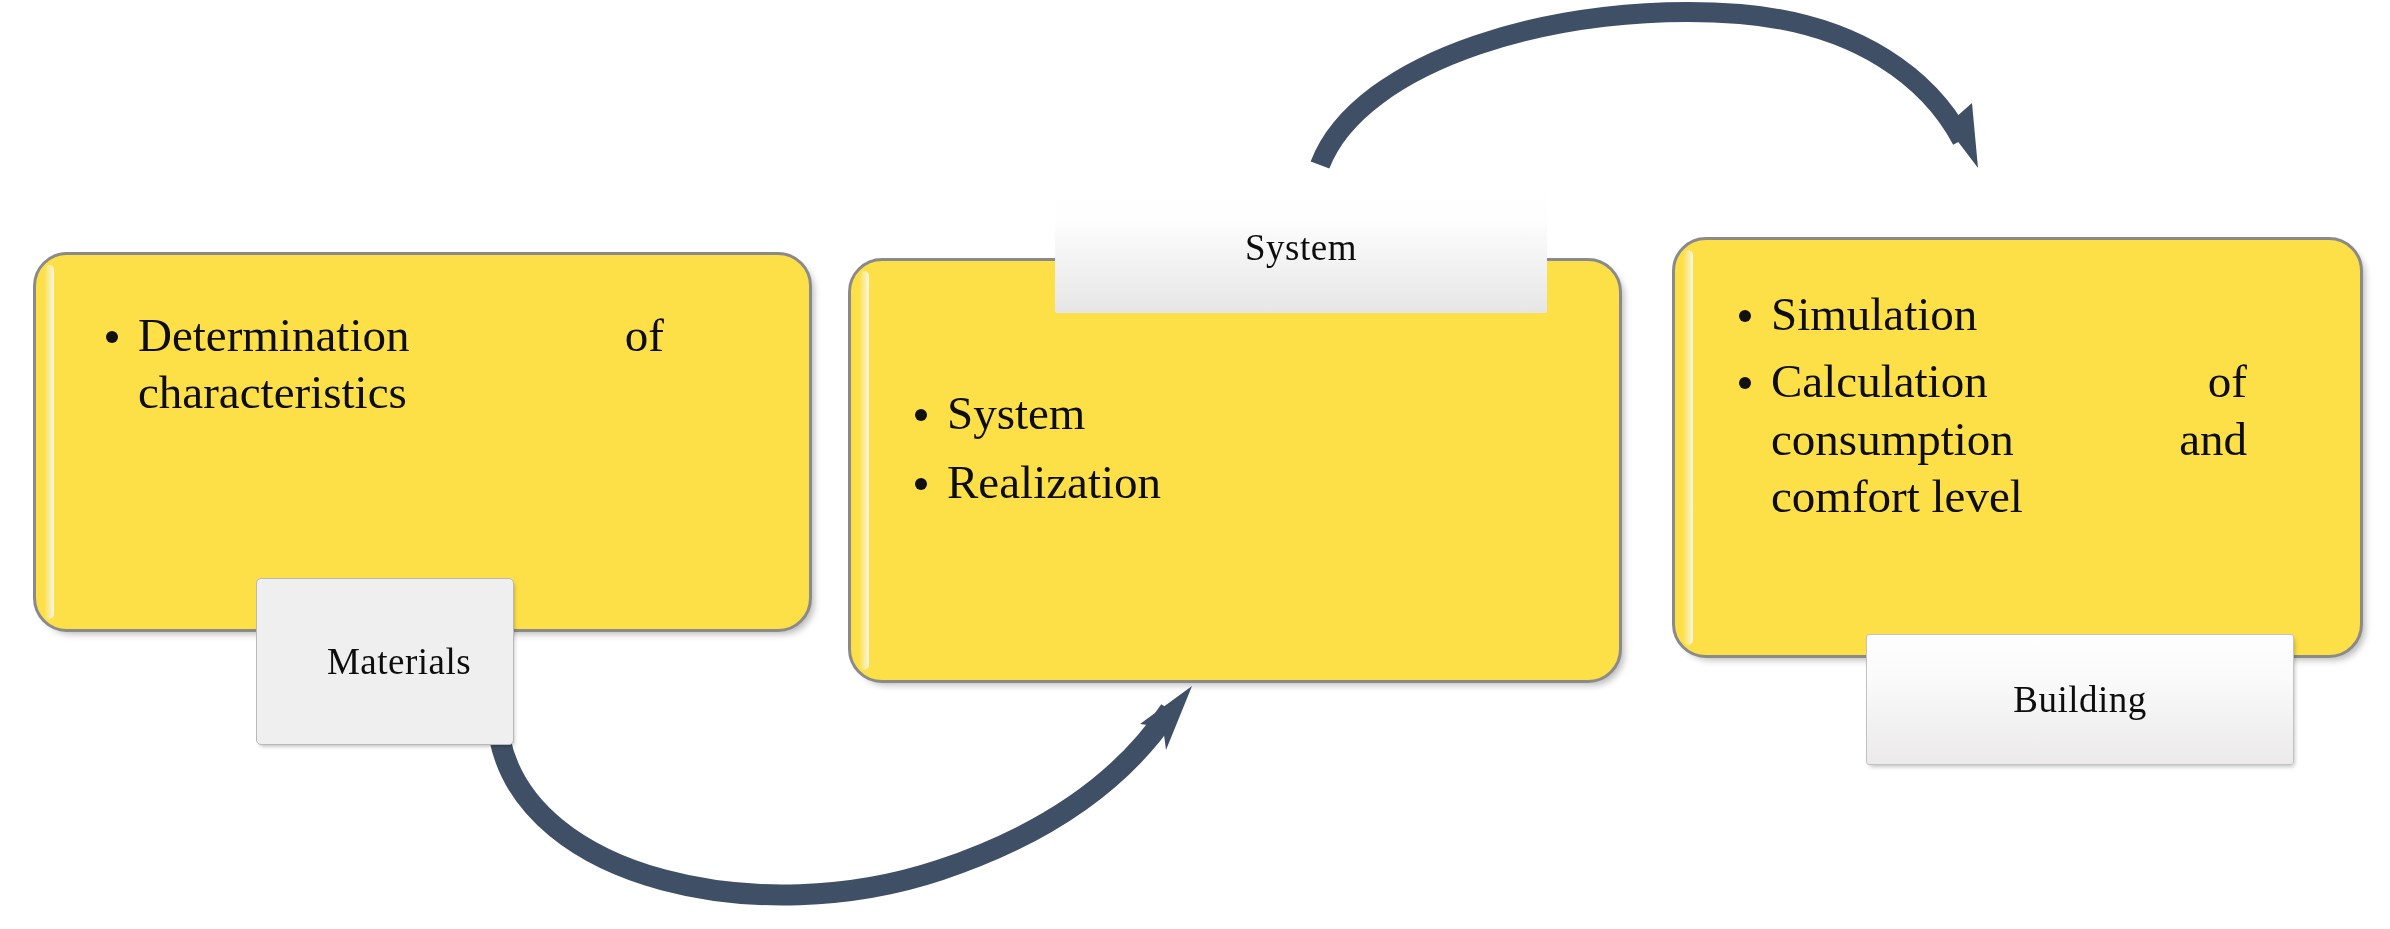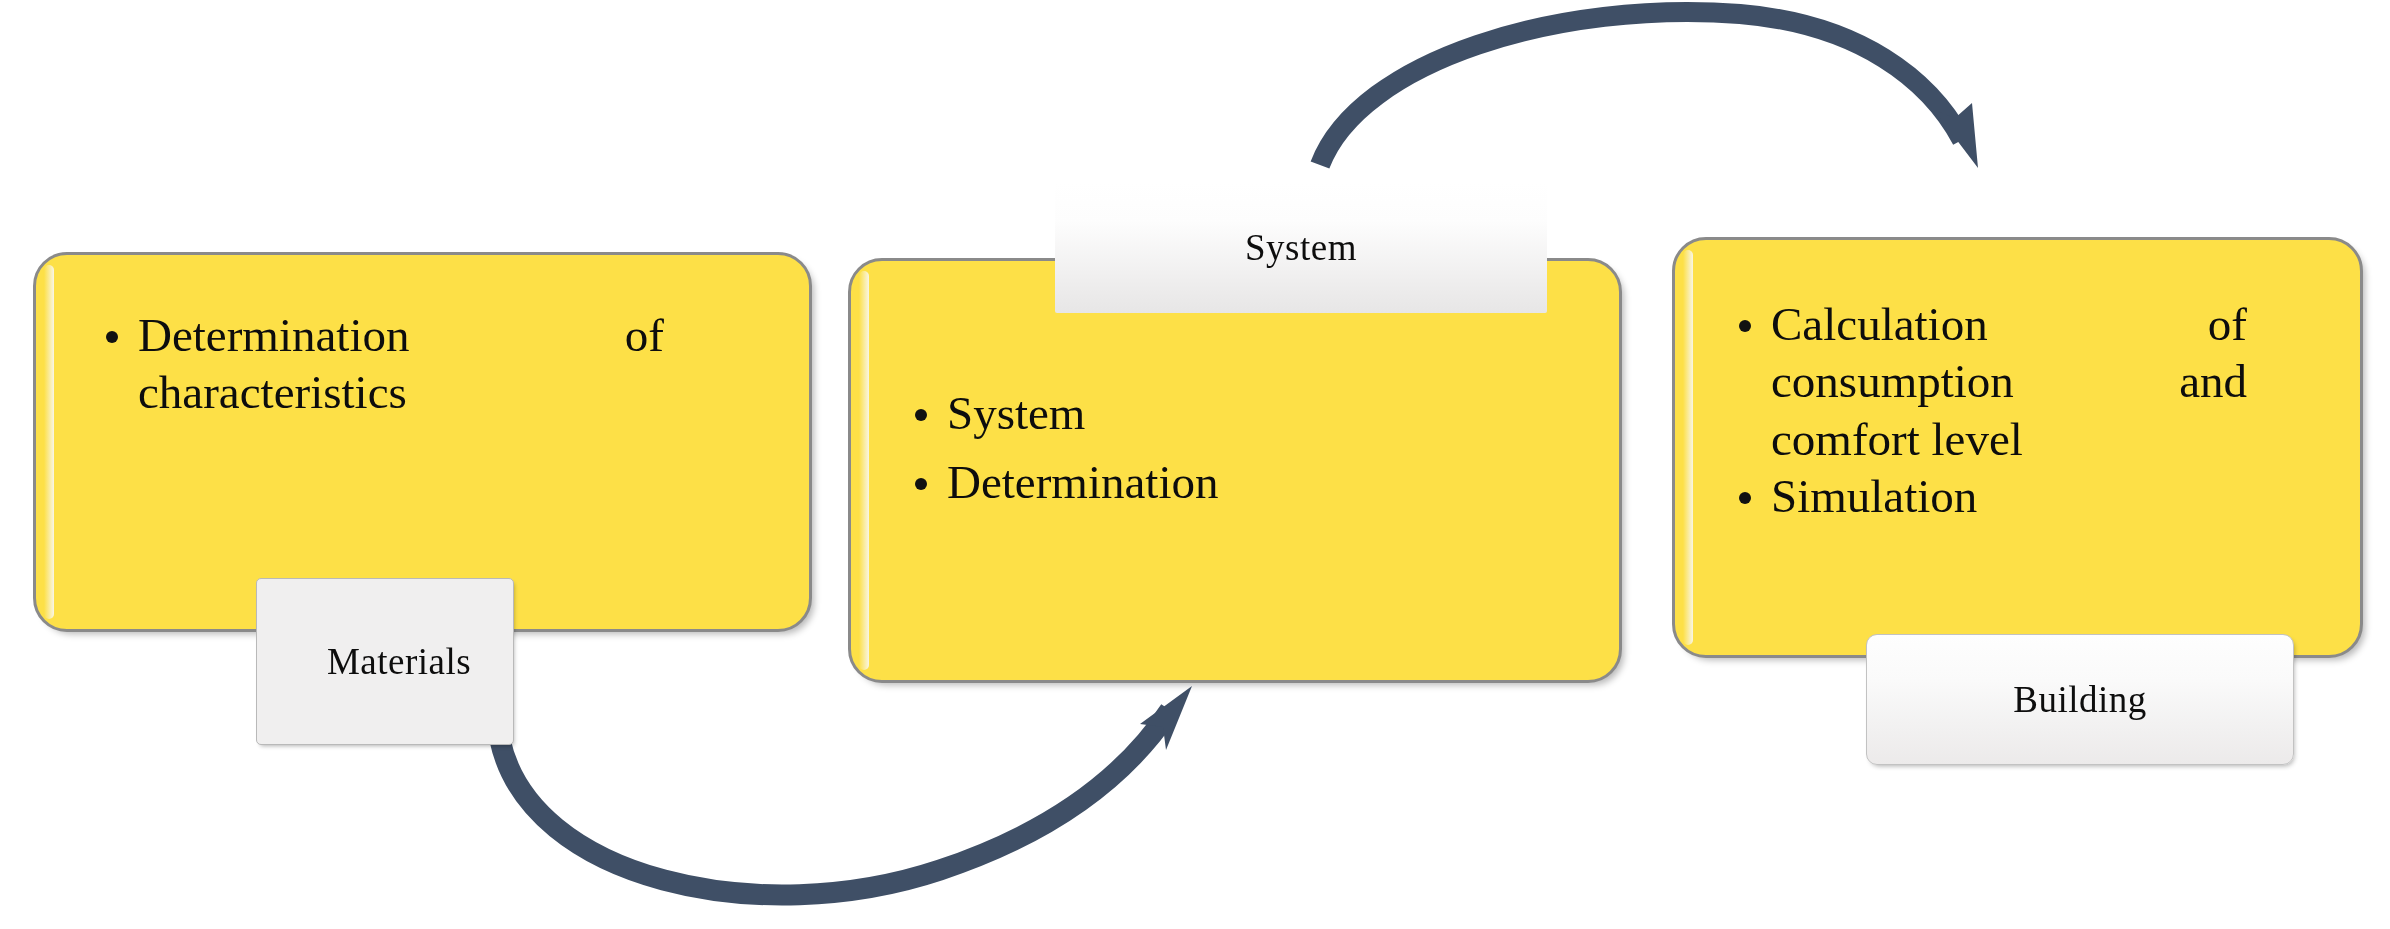--- a/index.html
+++ b/index.html
@@ -83,21 +83,21 @@
     padding-left: 28px;
   }
   .plate.grad-noborder {
     background: linear-gradient(to bottom, #ffffff 0%, #fdfdfd 30%, #f0efef 72%, #e7e6e6 100%);
     border: none;
     border-radius: 2px;
   }
   .plate.grad-border {
     background: linear-gradient(to bottom, #fefefe 0%, #fafafa 35%, #f1f0f0 75%, #eceaea 100%);
     border: 1px solid #c2c2c2;
-    border-radius: 11px;
+    border-radius: 3px;
     box-shadow: 2px 3px 5px -2px rgba(0,0,0,0.32);
   }
 
   
   #arrows {
     position: absolute;
     left: 0; top: 0;
     width: 2390px;
     height: 929px;
     z-index: 2;
@@ -129,32 +129,32 @@
       </li>
     </ul>
   </div>
 
   <div class="panel" style="left:848px; top:258px; width:774px; height:425px;">
     <ul class="bullets" style="left:62px; top:112px; width:560px;">
       <li style="margin-top:12px;">
         <span class="btext">System</span>
       </li>
       <li style="margin-top:12px;">
-        <span class="btext">Determination</span>
+        <span class="btext">Realization</span>
       </li>
     </ul>
   </div>
 
   <div class="panel" style="left:1672px; top:237px; width:691px; height:421px;">
     <ul class="bullets" style="left:62px; top:46px; width:510px;">
+      <li>
+        <span class="btext">Simulation</span>
+      </li>
       <li style="margin-top:10px;">
         <span class="btext">Calculation of consumption and comfort level</span>
-      </li>
-      <li>
-        <span class="btext">Simulation</span>
       </li>
     </ul>
   </div>
 
   <div class="plate flat" style="left:256px; top:578px; width:258px; height:167px;">
     <span>Materials</span>
   </div>
 
   <div class="plate grad-noborder" style="left:1055px; top:182px; width:492px; height:131px;">
     <span>System</span>

